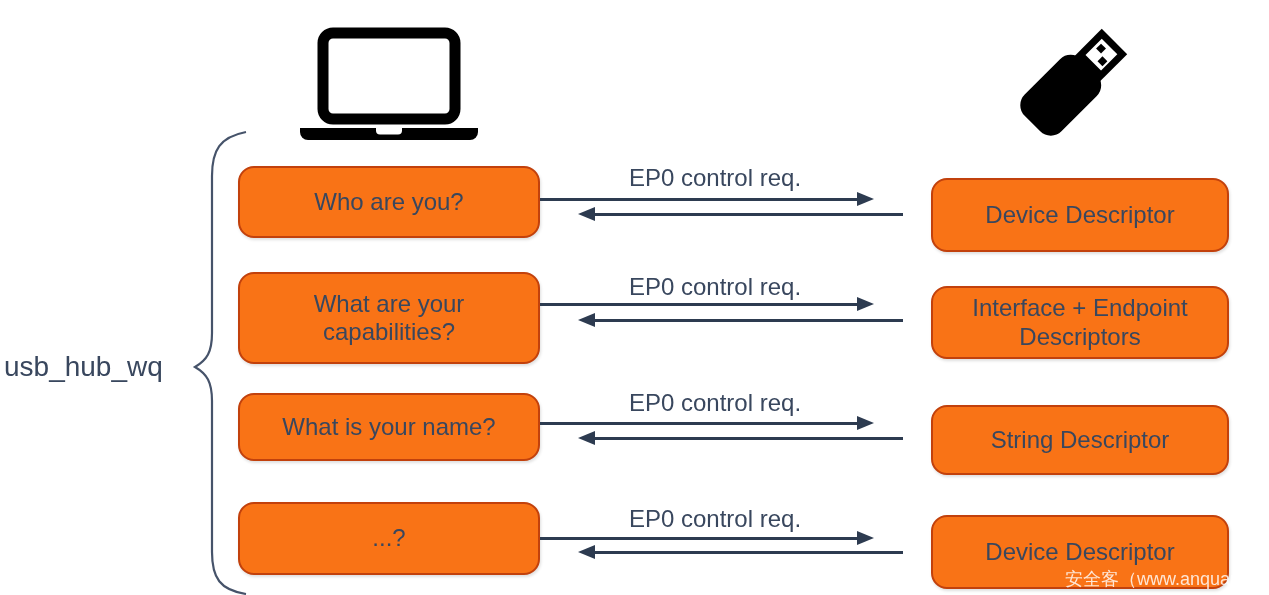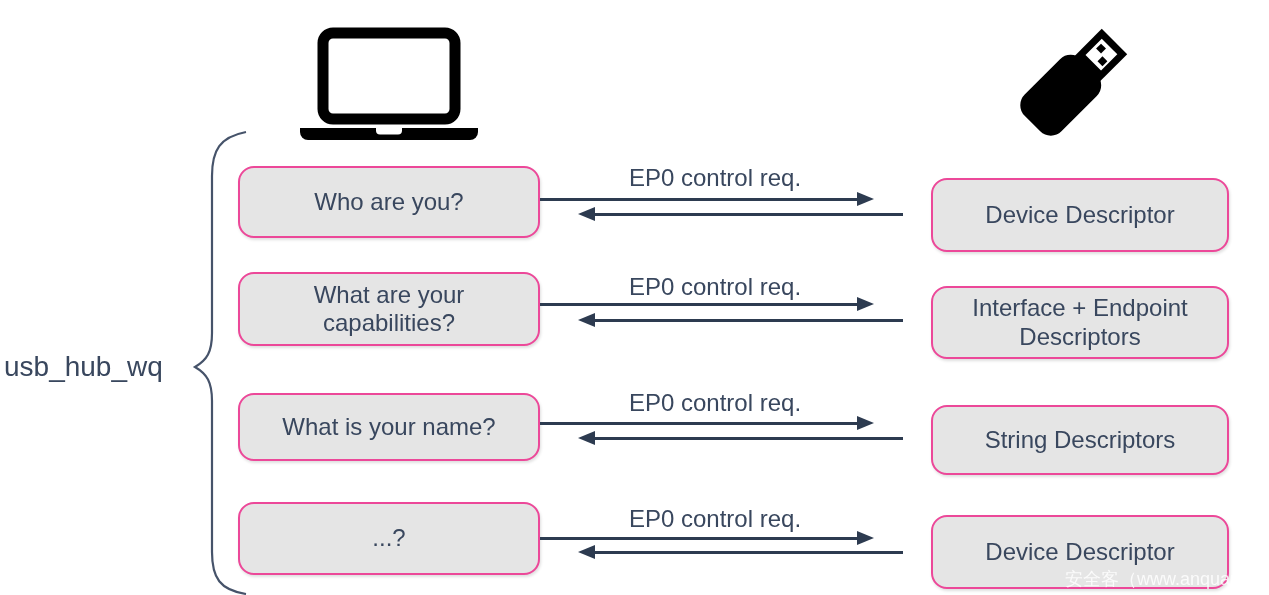--- a/index.html
+++ b/index.html
@@ -2,21 +2,21 @@
 <html><head>
 <meta charset="utf-8">
 <style>
   html,body{margin:0;padding:0;background:#ffffff;}
   .canvas{
     position:relative;width:1269px;height:595px;overflow:hidden;background:#ffffff;
     font-family:"Liberation Sans","DejaVu Sans",sans-serif;color:#39475e;
   }
   .box{
     position:absolute;box-sizing:border-box;
-    background:#e5e5e5;border:2px solid #ec4899;border-radius:16px;
+    background:#f97316;border:2px solid #c2410c;border-radius:16px;
     display:flex;align-items:center;justify-content:center;text-align:center;
     font-size:24px;line-height:1.18;color:#39475e;
     box-shadow:1px 2px 3px rgba(0,0,0,0.13);
     padding:4px 10px;
   }
   .left-box{left:238px;width:302px;}
   .right-box{left:931px;width:298px;}
   .arrow-line{position:absolute;height:3px;background:#2d3b50;}
   .head-right{position:absolute;width:0;height:0;
     border-top:7px solid transparent;border-bottom:7px solid transparent;
@@ -58,35 +58,35 @@
   </svg>
 
   <div class="box left-box" style="top:166px;height:72px">Who are you?</div>
   <div class="ep0-label" style="top:164px">EP0 control req.</div>
   <div class="arrow-line" style="left:540px;top:198px;width:317px"></div>
   <div class="head-right" style="left:857px;top:192px"></div>
   <div class="head-left" style="left:578px;top:207px"></div>
   <div class="arrow-line" style="left:595px;top:213px;width:308px"></div>
   <div class="box right-box" style="top:178px;height:74px">Device Descriptor</div>
 
-  <div class="box left-box" style="top:272px;height:74px">What are your capabilities?</div>
+  <div class="box left-box" style="top:272px;height:92px">What are your capabilities?</div>
   <div class="ep0-label" style="top:273px">EP0 control req.</div>
   <div class="arrow-line" style="left:540px;top:303px;width:317px"></div>
   <div class="head-right" style="left:857px;top:297px"></div>
   <div class="head-left" style="left:578px;top:313px"></div>
   <div class="arrow-line" style="left:595px;top:319px;width:308px"></div>
   <div class="box right-box" style="top:286px;height:73px">Interface + Endpoint Descriptors</div>
 
   <div class="box left-box" style="top:393px;height:68px">What is your name?</div>
   <div class="ep0-label" style="top:389px">EP0 control req.</div>
   <div class="arrow-line" style="left:540px;top:422px;width:317px"></div>
   <div class="head-right" style="left:857px;top:416px"></div>
   <div class="head-left" style="left:578px;top:431px"></div>
   <div class="arrow-line" style="left:595px;top:437px;width:308px"></div>
-  <div class="box right-box" style="top:405px;height:70px">String Descriptors</div>
+  <div class="box right-box" style="top:405px;height:70px">String Descriptor</div>
 
   <div class="box left-box" style="top:502px;height:73px">...?</div>
   <div class="ep0-label" style="top:505px">EP0 control req.</div>
   <div class="arrow-line" style="left:540px;top:537px;width:317px"></div>
   <div class="head-right" style="left:857px;top:531px"></div>
   <div class="head-left" style="left:578px;top:545px"></div>
   <div class="arrow-line" style="left:595px;top:551px;width:308px"></div>
   <div class="box right-box" style="top:515px;height:74px">Device Descriptor</div>
 
   <div class="watermark">安全客（www.anquank</div>

